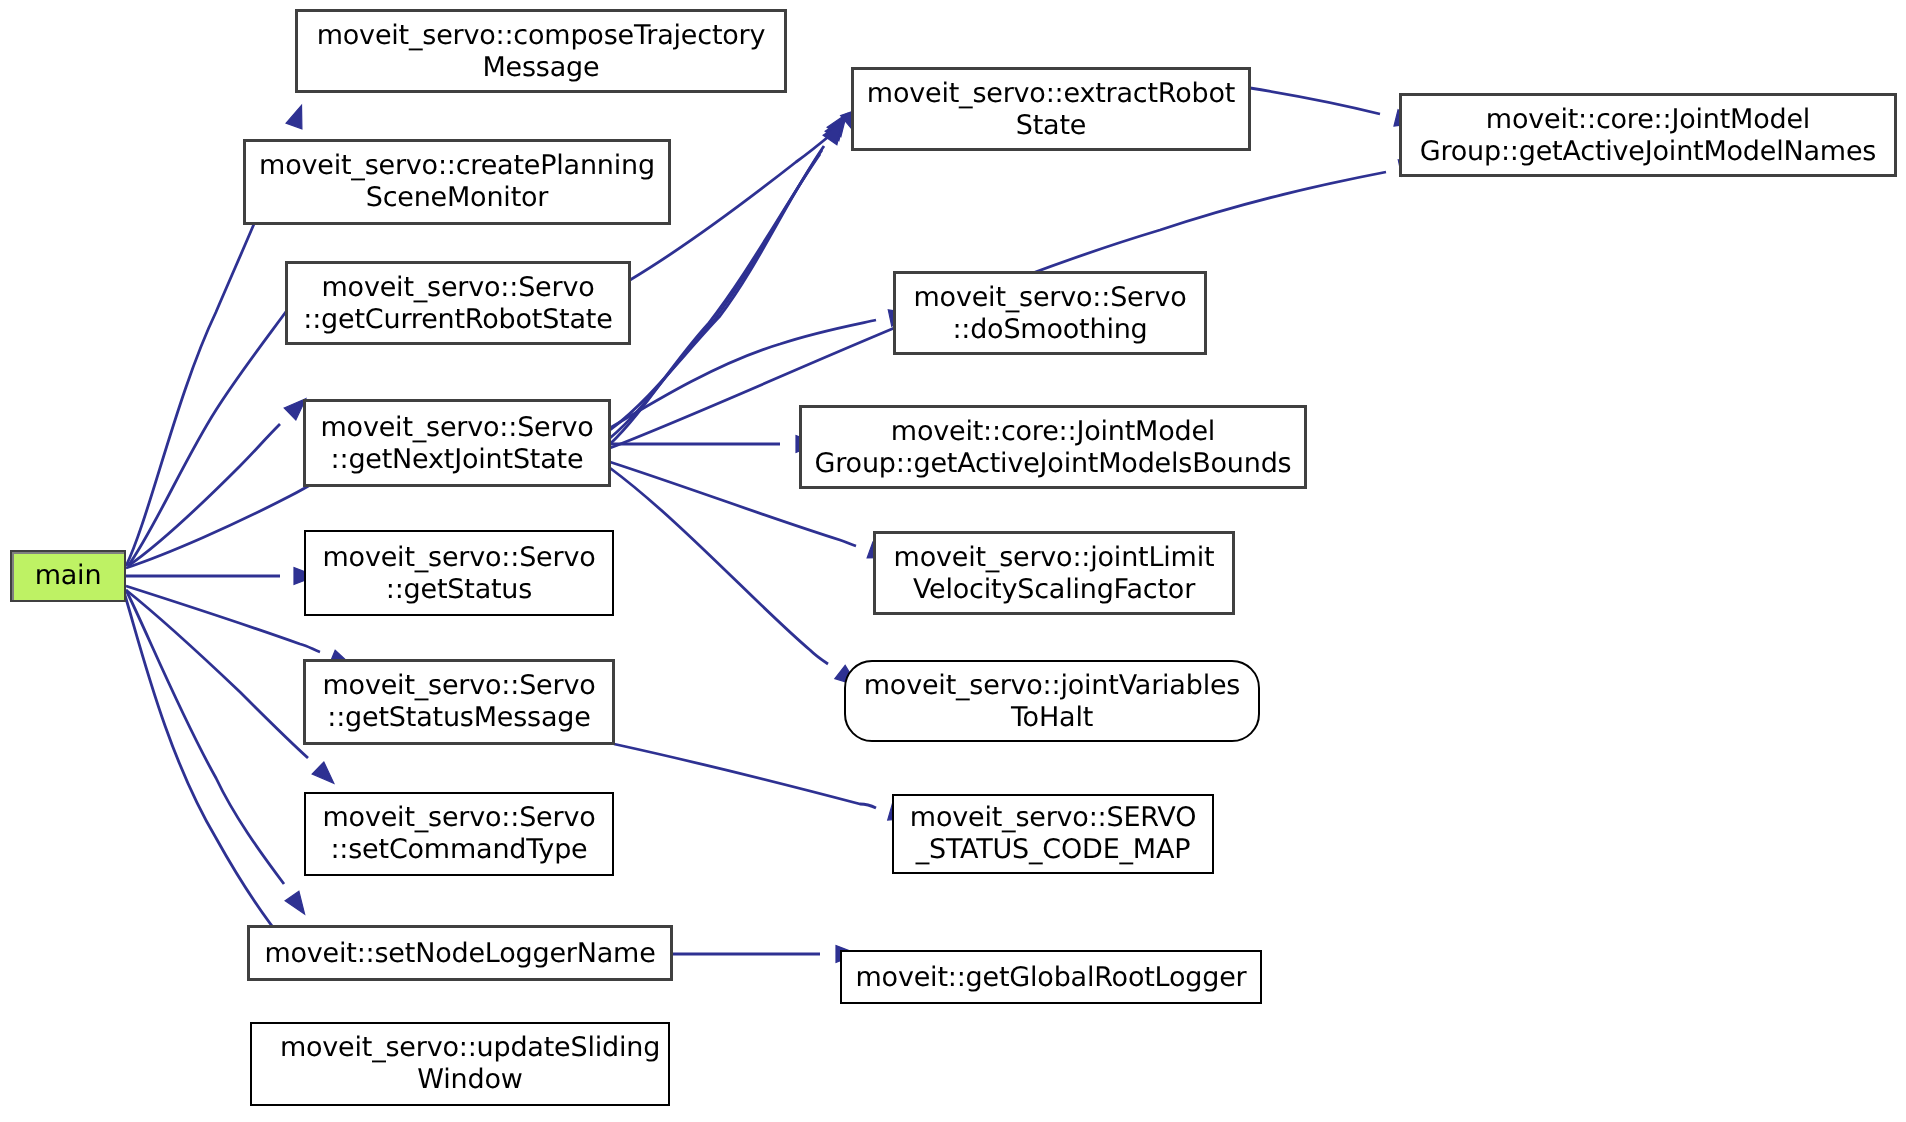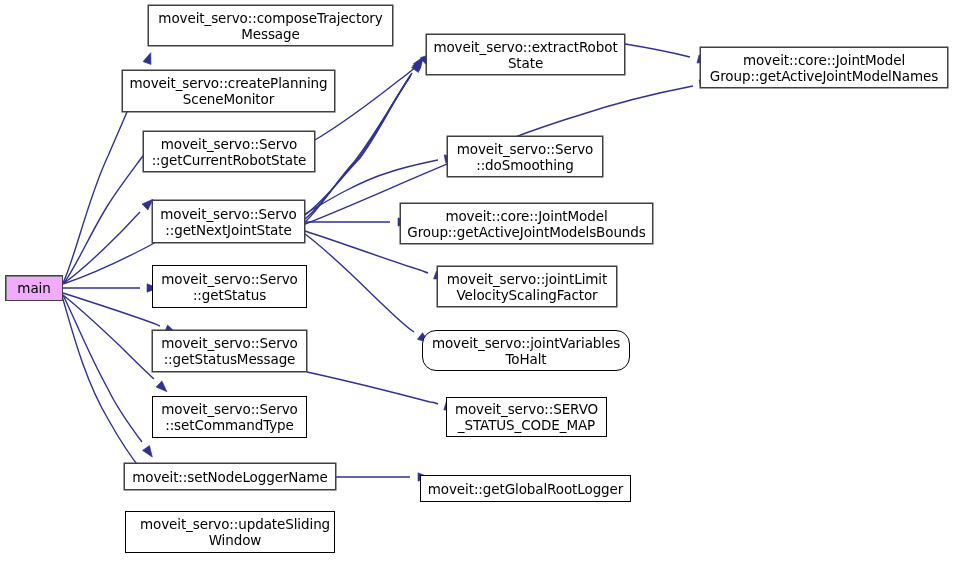--- a/index.html
+++ b/index.html
@@ -42,21 +42,21 @@
     justify-content: center;
     text-align: center;
     color: #000000;
     font-size: 13.5px;
     line-height: 16px;
     letter-spacing: -0.1px;
     white-space: pre-line;
     padding: 0 2px;
   }
   .node.root {
-    background: #f0abfc;
+    background: #bef264;
     border: 1px solid #404040;
     box-shadow: 1px 1px 0 #808080 inset;
   }
   .node.thick {
     border: 1px solid #404040;
     box-shadow: 0 0 0 0.5px #404040;
   }
 </style>
 </head>
 <body>

